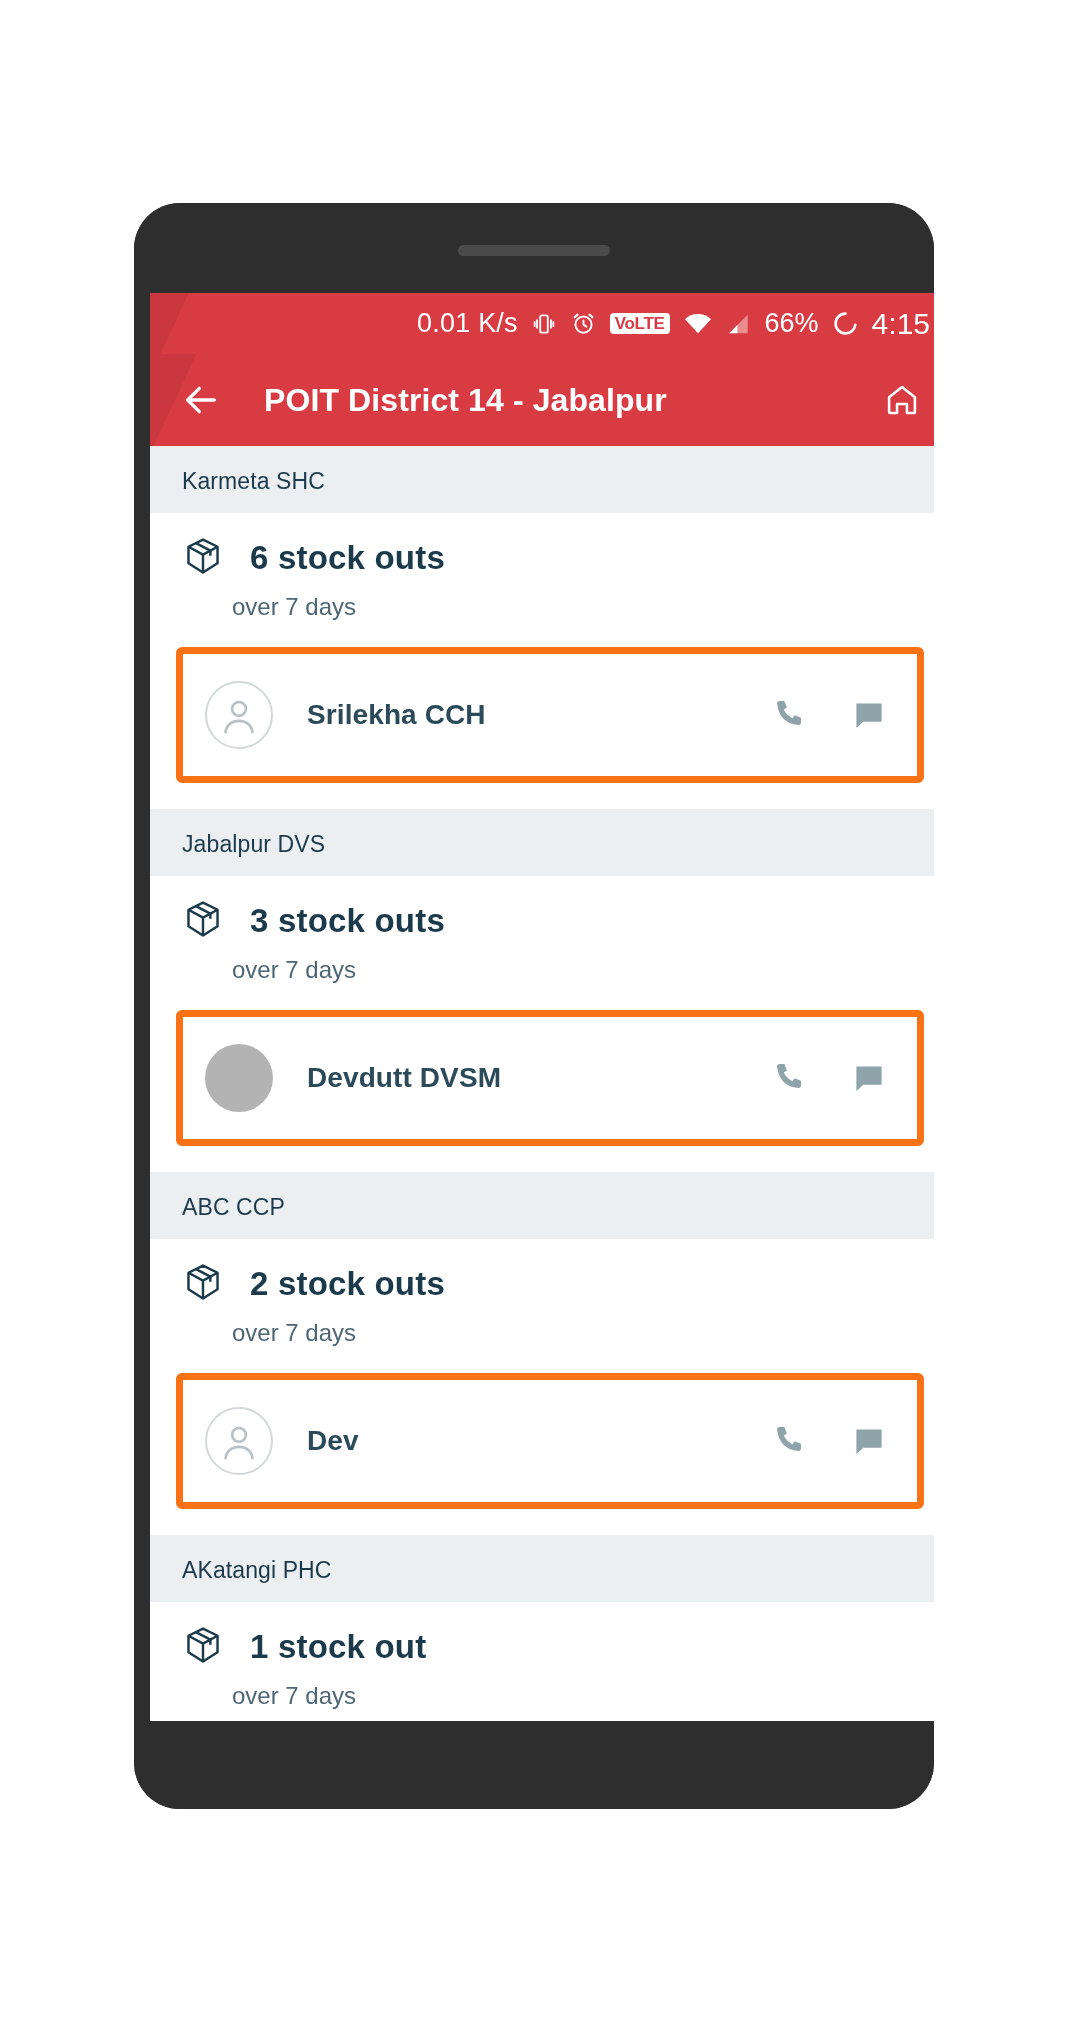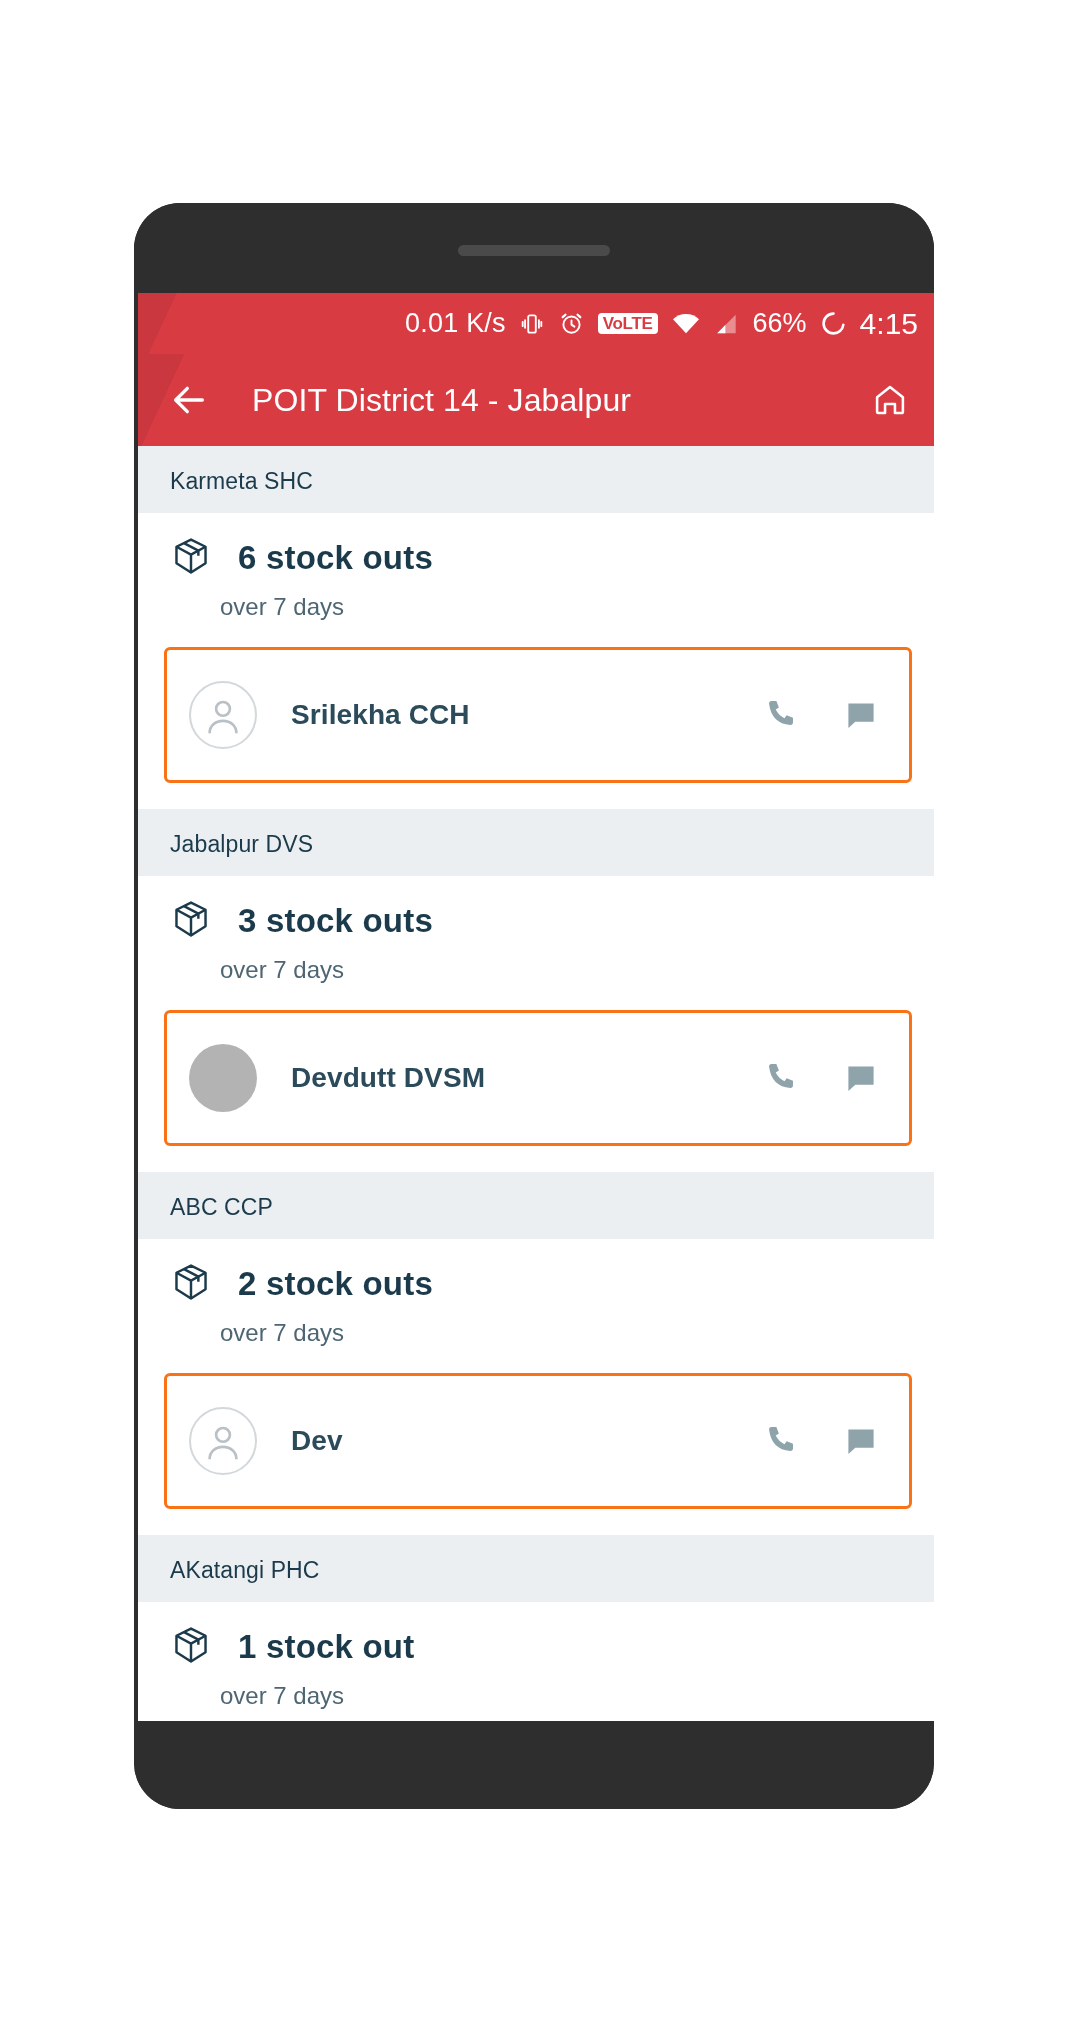--- a/index.html
+++ b/index.html
@@ -45,21 +45,21 @@
     left: 0;
     bottom: 0;
     width: 800px;
     height: 88px;
     background: #2e2e2e;
   }
 
   
   #screen {
     position: absolute;
-    left: 4px;
+    left: 16px;
     top: 90px;
     width: 800px;
     height: 1428px;
     background: #eceff1;
     overflow: hidden;
   }
 
   
   #status-bar {
     position: relative;
@@ -118,21 +118,21 @@
     pointer-events: none;
   }
   #back-button {
     width: 50px; height: 50px;
     display: flex; align-items: center; justify-content: center;
     flex: 0 0 auto;
   }
   #app-bar-title {
     color: #ffffff;
     font-size: 32px;
-    font-weight: normal;
+    font-weight: bold;
     margin-left: 38px;
     letter-spacing: 0.1px;
     white-space: nowrap;
   }
   #home-button {
     margin-left: auto;
     width: 48px; height: 48px;
     display: flex; align-items: center; justify-content: center;
     flex: 0 0 auto;
   }
@@ -174,21 +174,21 @@
   }
   .stock-sub {
     color: #4e6673;
     font-size: 24px;
     margin-left: 56px;
     margin-top: 12px;
   }
 
   .contact-row {
     margin-top: 26px;
-    border: 3px solid #f97316;
+    border: 7px solid #f97316;
     border-radius: 6px;
     background: #ffffff;
     height: 136px;
     display: flex;
     align-items: center;
     padding: 0 30px 0 22px;
   }
   .avatar {
     width: 68px; height: 68px;
     border-radius: 50%;

